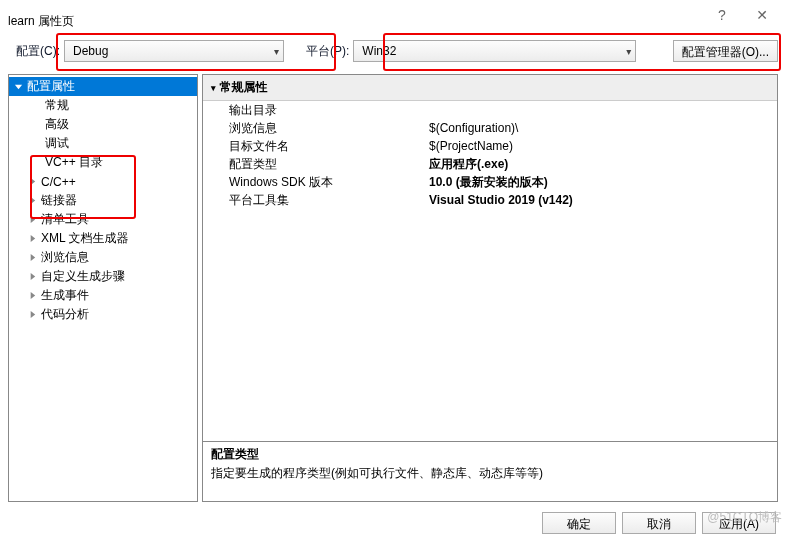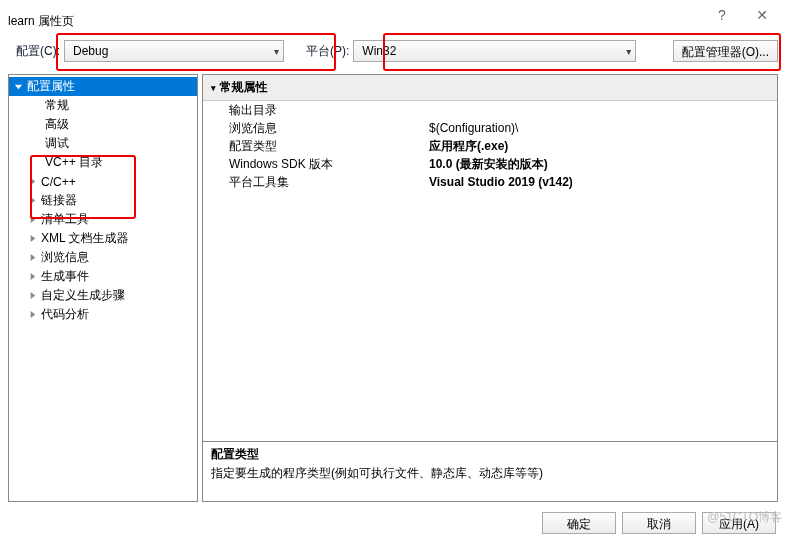--- a/index.html
+++ b/index.html
@@ -130,29 +130,29 @@
           </svg>
         </span>
         <span>浏览信息</span>
       </div>
     <div class="tree-row tree-l1">
         <span class="tree-exp">
           <svg viewBox="0 0 10 10">
             <path d="M3 1 L8 5 L3 9 Z" fill="#888"></path>
           </svg>
         </span>
+        <span>自定义生成步骤</span>
+      </div>
+    <div class="tree-row tree-l1">
+        <span class="tree-exp">
+          <svg viewBox="0 0 10 10">
+            <path d="M3 1 L8 5 L3 9 Z" fill="#888"></path>
+          </svg>
+        </span>
         <span>生成事件</span>
-      </div>
-    <div class="tree-row tree-l1">
-        <span class="tree-exp">
-          <svg viewBox="0 0 10 10">
-            <path d="M3 1 L8 5 L3 9 Z" fill="#888"></path>
-          </svg>
-        </span>
-        <span>自定义生成步骤</span>
       </div>
     <div class="tree-row tree-l1">
         <span class="tree-exp">
           <svg viewBox="0 0 10 10">
             <path d="M3 1 L8 5 L3 9 Z" fill="#888"></path>
           </svg>
         </span>
         <span>代码分析</span>
       </div>
   </div>
@@ -164,20 +164,24 @@
     </div>
     <div class="proptable" id="proptable">
         <div class="prow">
           <div class="pkey">输出目录</div>
         </div>
         <div class="prow">
           <div class="pkey">浏览信息</div>
           <div class="pval">$(Configuration)\</div>
         </div>
         <div class="prow">
+          <div class="pkey">目标文件名</div>
+          <div class="pval">$(ProjectName)</div>
+        </div>
+        <div class="prow">
           <div class="pkey">配置类型</div>
           <div class="pval bold">应用程序(.exe)</div>
         </div>
         <div class="prow">
           <div class="pkey">Windows SDK 版本</div>
           <div class="pval bold">10.0 (最新安装的版本)</div>
         </div>
         <div class="prow">
           <div class="pkey">平台工具集</div>
           <div class="pval bold">Visual Studio 2019 (v142)</div>

